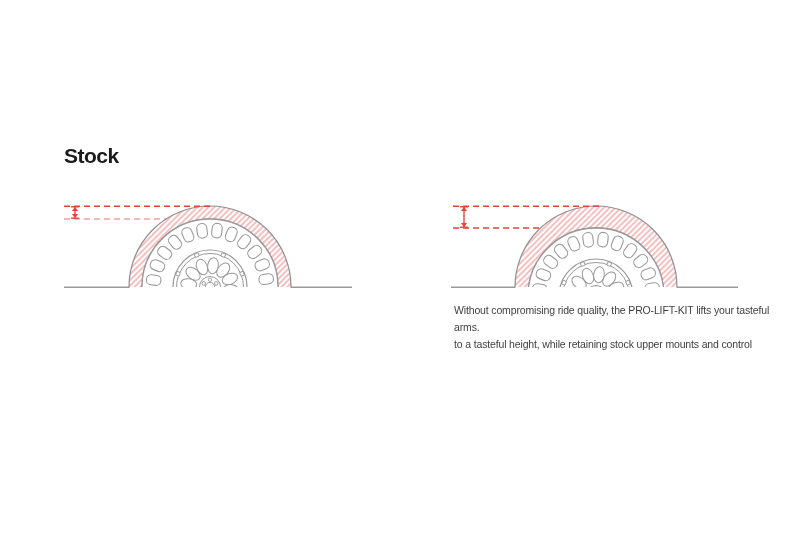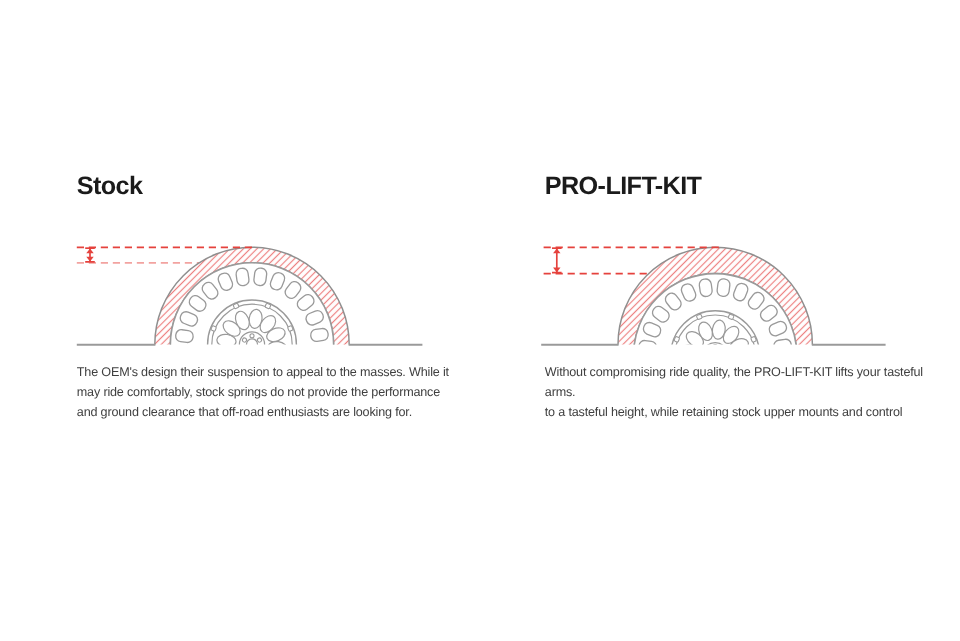--- a/index.html
+++ b/index.html
@@ -138,26 +138,20 @@
         <line x1="464" y1="206.8" x2="464" y2="227.2" stroke-width="1.4"></line>
         <polygon points="464,207 460.9,211 467.1,211" fill="#e5423d" stroke="none"></polygon>
         <polygon points="464,227 460.9,223 467.1,223" fill="#e5423d" stroke="none"></polygon>
       </g>
       <line x1="451" y1="287.25" x2="515.5" y2="287.25" stroke="#9a9a9a" stroke-width="1.6"></line>
       <line x1="676.5" y1="287.25" x2="738" y2="287.25" stroke="#9a9a9a" stroke-width="1.6"></line>
     </g>
   </svg>
 
   <div class="panel-title title-left">Stock</div>
-  <div class="panel-title title-right">PRO-LIFT-KIT</div>
 
-  <div class="panel-desc desc-left">
-    <div class="desc-line">The OEM's design their suspension to appeal to the masses. While it</div>
-    <div class="desc-line">may ride comfortably, stock springs do not provide the performance</div>
-    <div class="desc-line">and ground clearance that off-road enthusiasts are looking for.</div>
-  </div>
   <div class="panel-desc desc-right">
     <div class="desc-line">Without compromising ride quality, the PRO-LIFT-KIT lifts your tasteful</div>
     <div class="desc-line">arms.</div>
     <div class="desc-line">to a tasteful height, while retaining stock upper mounts and control</div>
   </div>
 
 </div>
 
 </body></html>

